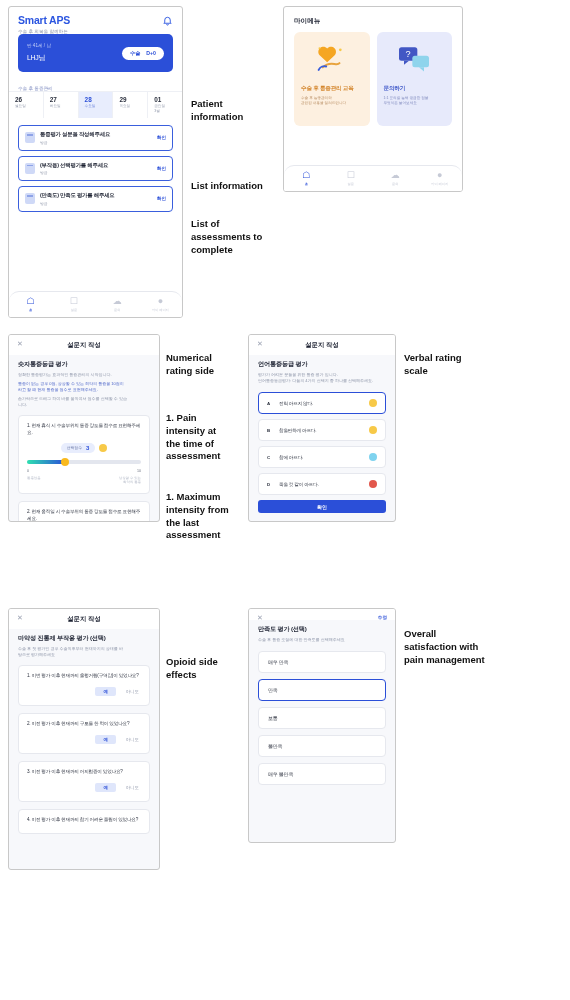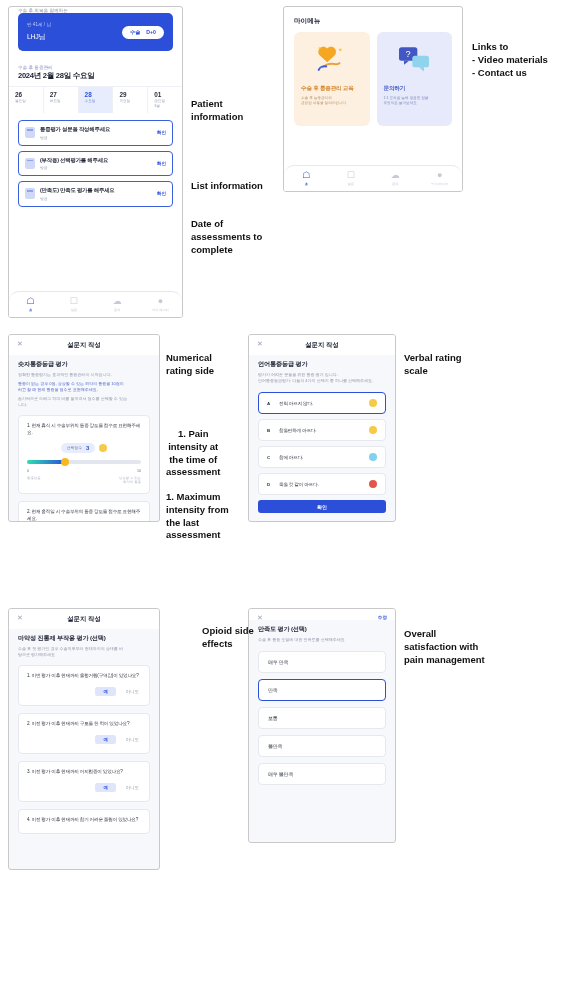--- a/index.html
+++ b/index.html
@@ -160,36 +160,44 @@
     margin:0 9px 6px 9px; padding:7px 9px; font-size:5px; color:#2a2f3d; letter-spacing:-0.2px;
   }
   .sopt.sel { border:1.4px solid #2b4fd8; }
 </style>
 </head>
 <body>
 
 <div class="canvas">
 
   <div class="phone s1">
+    <div class="topbar">
+      <div class="brand">Smart APS</div>
+      <div class="bell">
+        <svg viewBox="0 0 24 24" width="11" height="11" fill="none" stroke="#2b55e0" stroke-width="2">
+          <path d="M18 16v-5a6 6 0 1 0-12 0v5l-2 2h16z"></path>
+            <path d="M10 20a2 2 0 0 0 4 0"></path>
+        </svg>
+      </div>
+    </div>
     <div class="sub">수술 후 회복을 함께하는</div>
 
     <div class="patient-card">
       <div>
         <div class="age">만 41세 / 남</div>
         <div class="nm"><span>LHJ</span><span>님</span></div>
       </div>
       <div class="pill">
         <span>수술</span>
         <span>D+0</span>
       </div>
     </div>
 
     <div class="divider"></div>
     <div class="sec-lbl">수술 후 통증관리</div>
-    <div class="sec-date">2024년 2월 28일 수요일</div>
 
     <div class="daystrip">
       <div class="day">
         <div class="d">26</div>
         <div class="w">월요일</div>
       </div>
       <div class="day">
         <div class="d">27</div>
         <div class="w">화요일</div>
       </div>
@@ -430,37 +438,34 @@
     <div class="sopt">매우 만족</div>
     <div class="sopt sel">만족</div>
     <div class="sopt">보통</div>
     <div class="sopt">불만족</div>
     <div class="sopt">매우 불만족</div>
   </div>
 
   <div class="annot" style="left:191px; top:98px;">Patient
 information</div>
   <div class="annot" style="left:191px; top:180px;">List information</div>
-  <div class="annot" style="left:191px; top:218px;">Date of
+  <div class="annot" style="left:191px; top:218px;">List of
 assessments to
 complete</div>
-  <div class="annot" style="left:472px; top:41px;">Links to
-- Video materials
-- Contact us</div>
   <div class="annot" style="left:166px; top:352px;">Numerical
 rating side</div>
-  <div class="annot" style="left:166px; top:428px;text-align:center;">1. Pain
+  <div class="annot" style="left:166px; top:412px;">1. Pain
    intensity at
    the time of
    assessment</div>
   <div class="annot" style="left:166px; top:491px;">1. Maximum
    intensity from
    the last
    assessment</div>
   <div class="annot" style="left:404px; top:352px;">Verbal rating
 scale</div>
-  <div class="annot" style="left:166px; top:625px;margin-left:36px;">Opioid side
+  <div class="annot" style="left:166px; top:656px;">Opioid side
 effects</div>
   <div class="annot" style="left:404px; top:628px;">Overall
 satisfaction with
 pain management</div>
 
 </div>
 
 </body></html>

